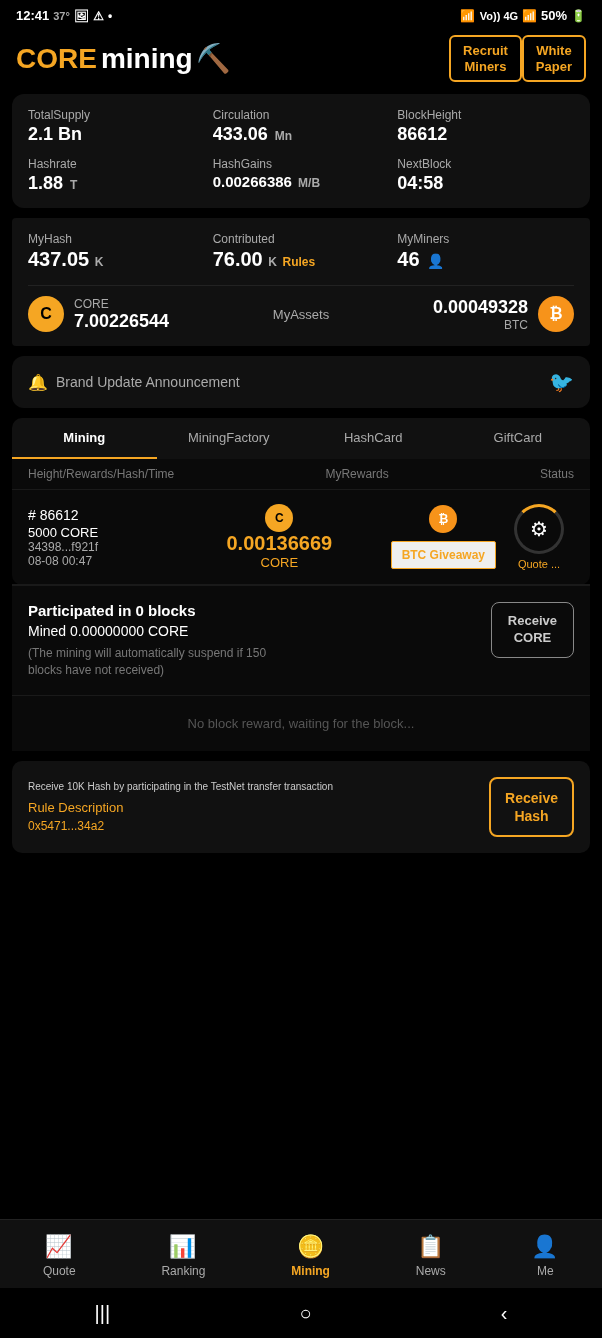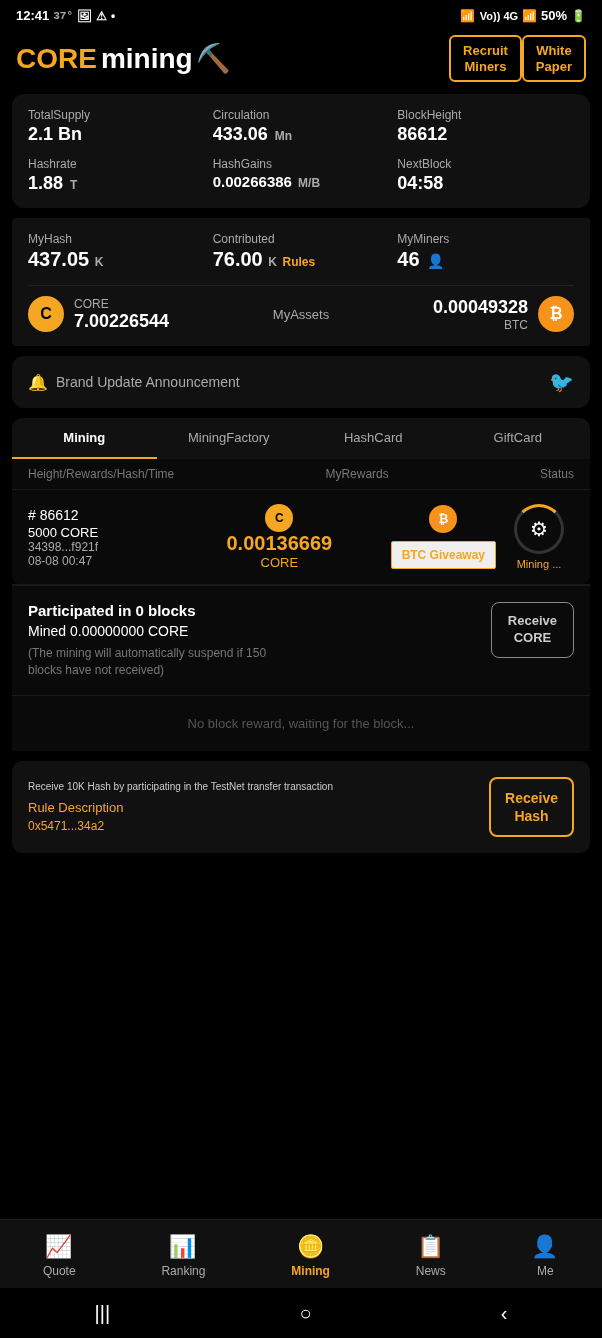--- a/index.html
+++ b/index.html
@@ -353,21 +353,21 @@
       font-weight: 900; font-size: 12px; color: #fff;
     }
     .speaker-icon { color: #888; font-size: 16px; }
   </style>
 </head>
 <body>
 
 <div class="status-bar">
   <div class="status-left">
     <span>12:41</span>
-    <span style="font-size:11px;color:#aaa;font-family:Liberation Mono, monospace;">37°</span>
+    <span style="font-size:11px;color:#aaa;">37°</span>
     <span style="font-size:12px;">🖼</span>
     <span style="font-size:12px;">⚠</span>
     <span style="font-size:12px;">•</span>
   </div>
   <div class="status-right">
     <span style="font-size:12px;">📶</span>
     <span style="font-size:11px;">Vo)) 4G</span>
     <span style="font-size:12px;">📶</span>
     <span>50%</span>
     <span style="font-size:12px;">🔋</span>
@@ -505,21 +505,21 @@
       <div class="core-label">CORE</div>
     </div>
 
     <div style="display:flex;flex-direction:column;align-items:center;gap:8px;">
       <div class="btc-icon-small">₿</div>
       <button class="btc-giveaway">BTC Giveaway</button>
     </div>
 
     <div class="mining-status">
       <div class="mining-spinner">⚙</div>
-      <div class="mining-text">Mining ...</div>
+      <div class="mining-text">Quote ...</div>
     </div>
   </div>
 </div>
 
 <div class="participated-block">
   <div class="participated-text">
     <div class="p-title">Participated in 0 blocks</div>
     <div class="p-mined">Mined 0.00000000 CORE</div>
     <div class="p-note">(The mining will automatically suspend if 150 blocks have not received)</div>
   </div>

